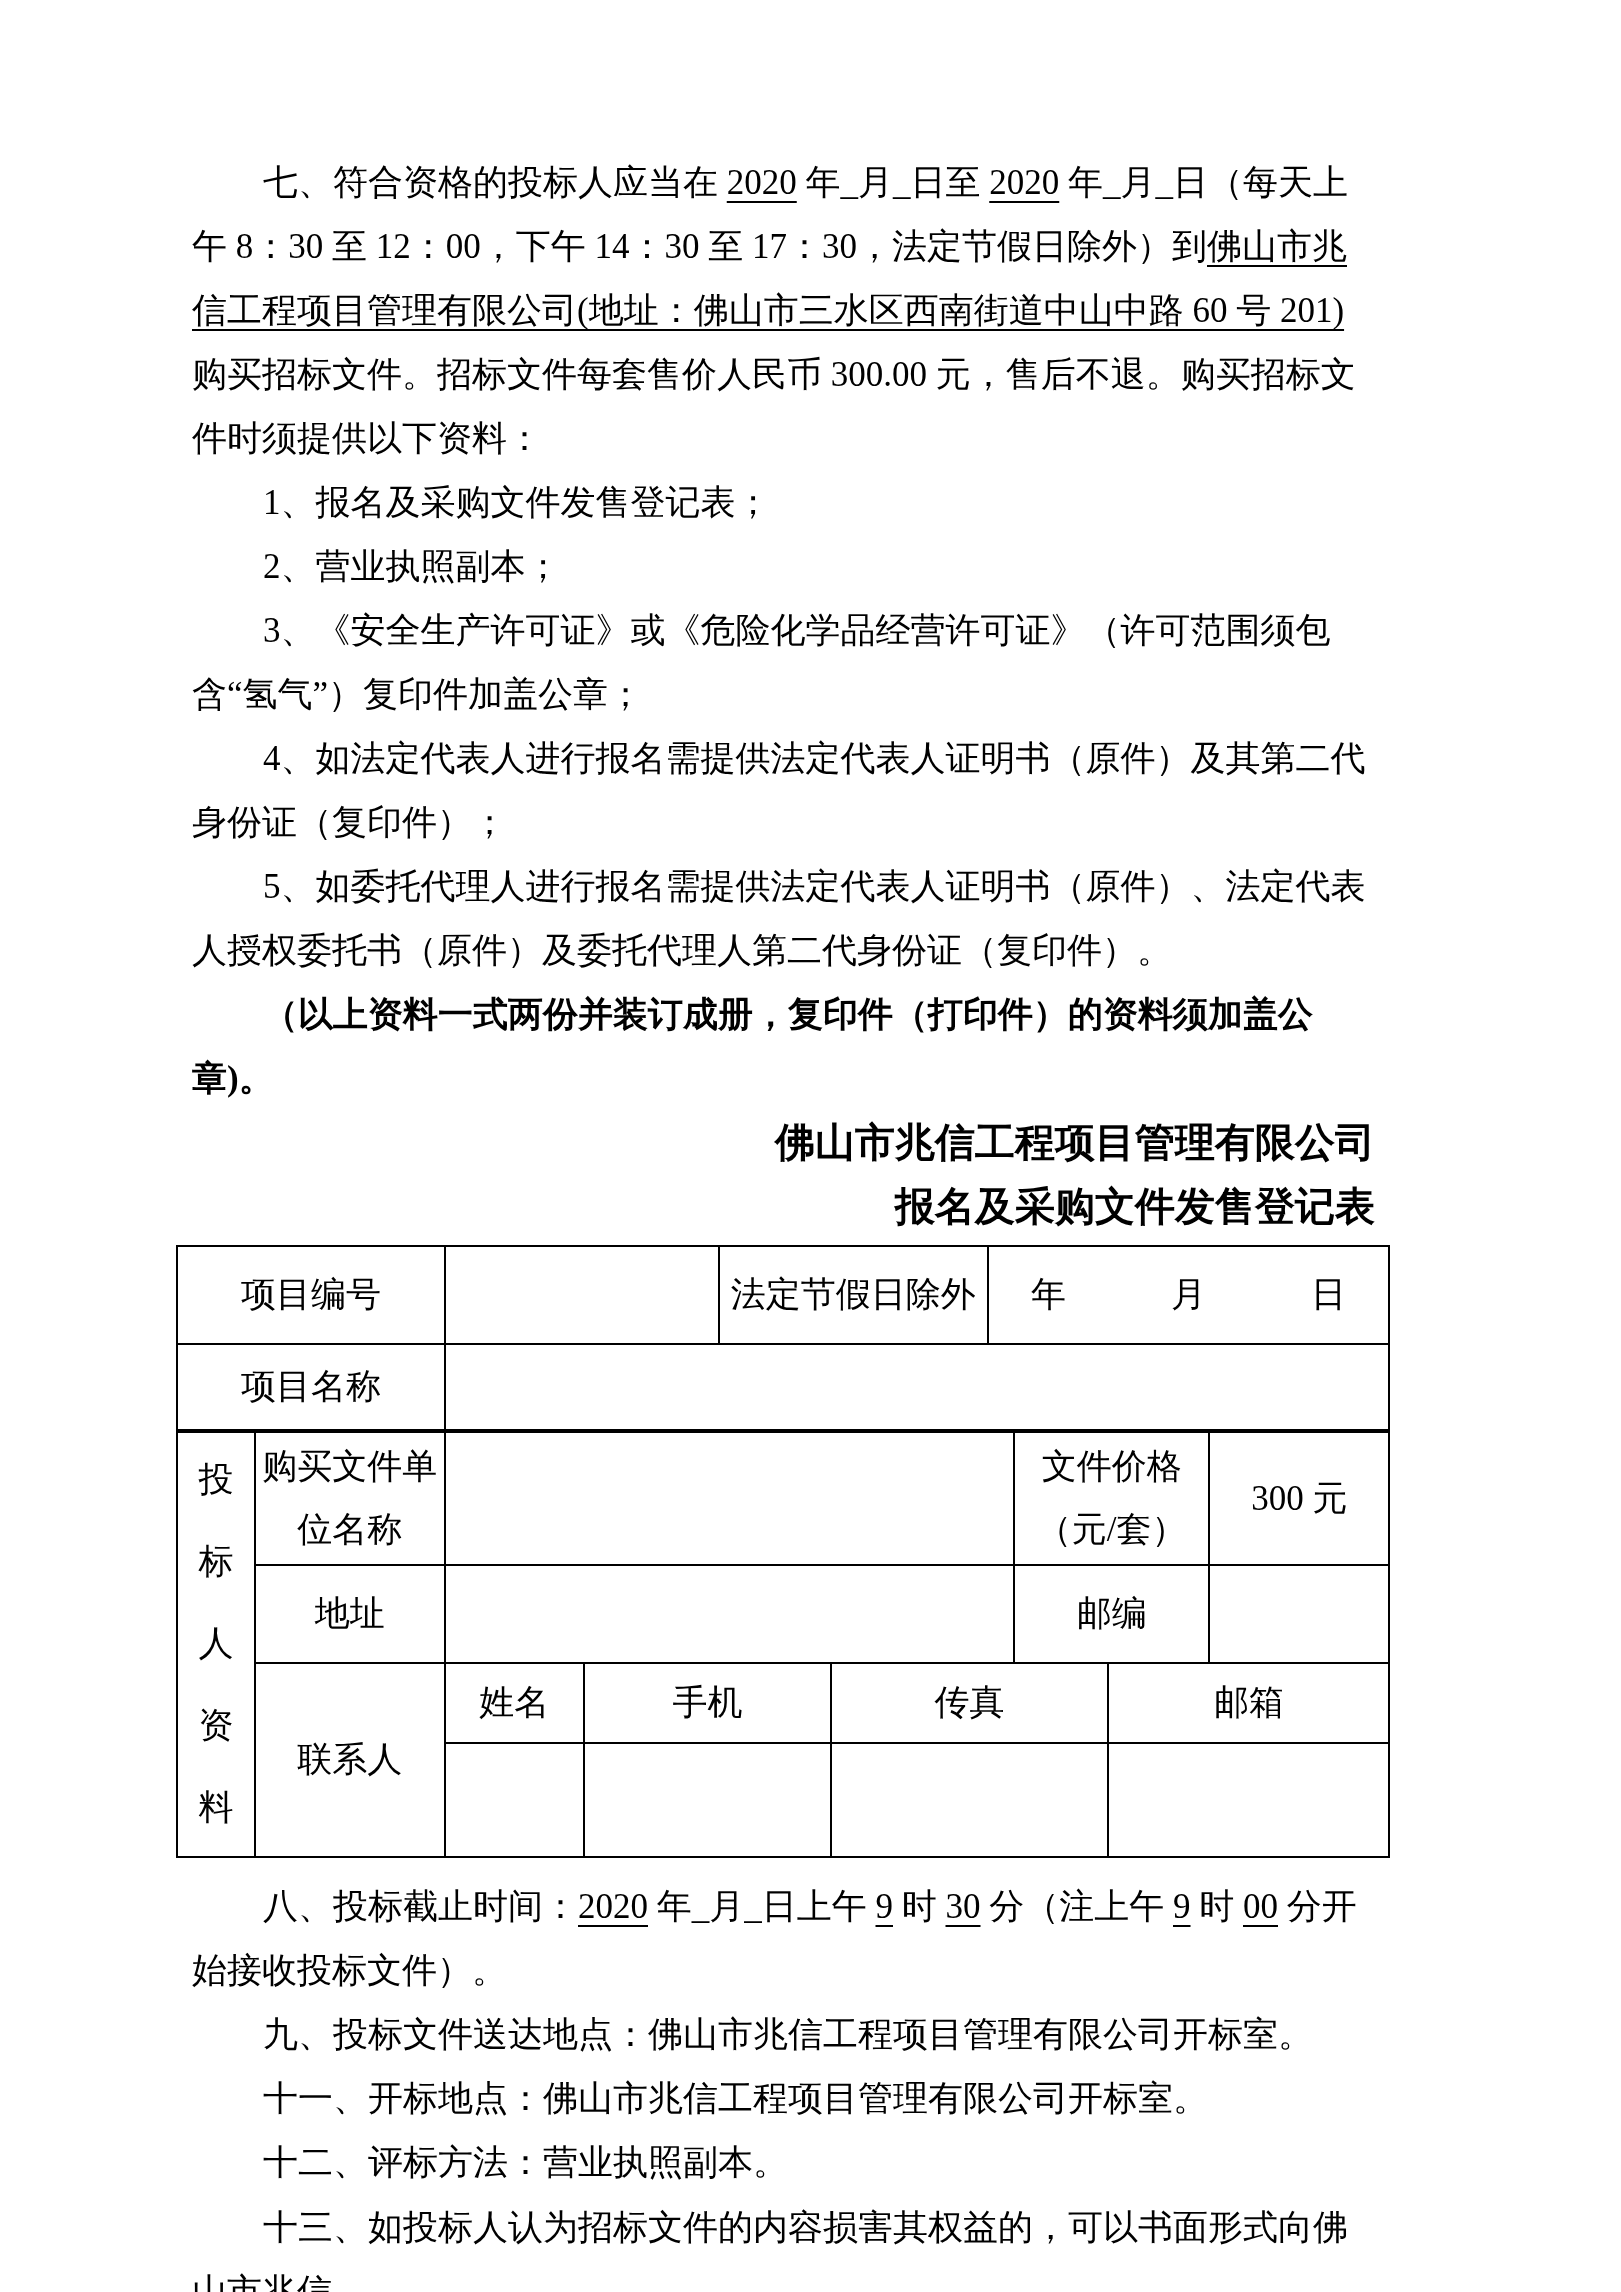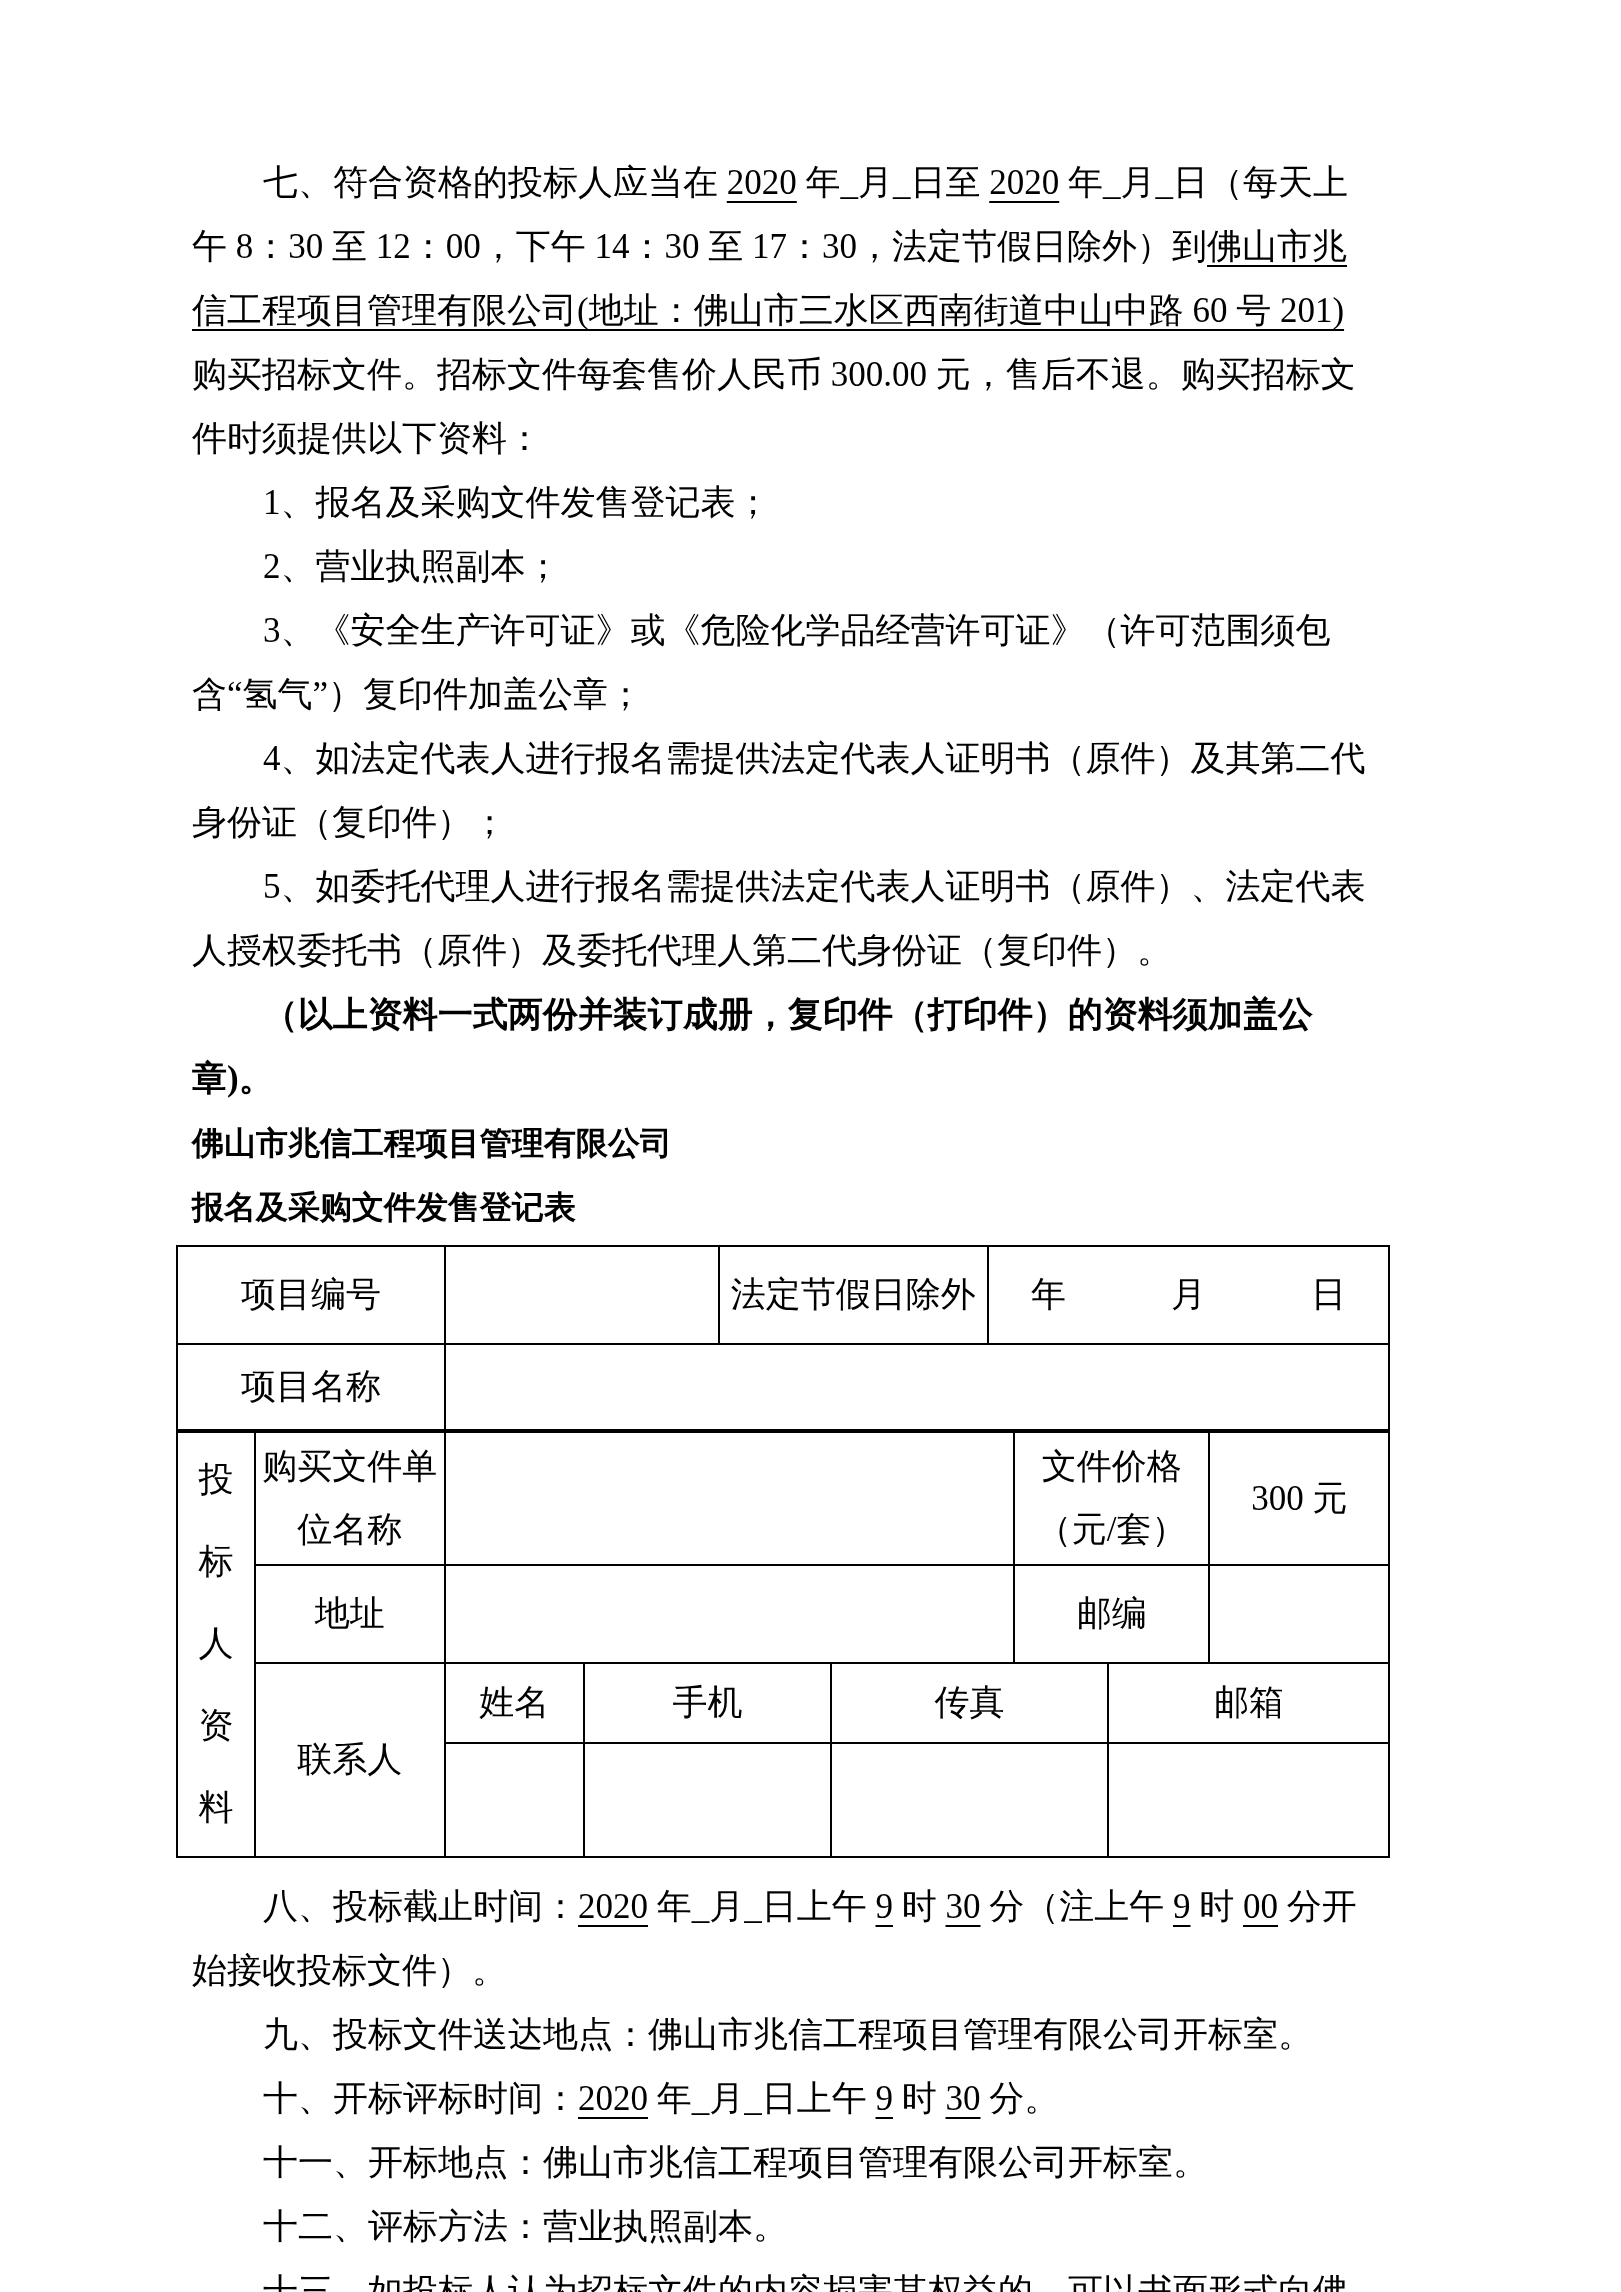--- a/index.html
+++ b/index.html
@@ -24,22 +24,22 @@
   }
   .para.hei{font-family:"Liberation Sans","DejaVu Sans",sans-serif;}
   .para.bold{font-weight:700;}
   .u{
     text-decoration:underline;
     text-decoration-thickness:2px;
     text-underline-offset:6.9px;
   }
   .title{
     margin:0;
-    text-align:left;
-    font-size:32px;
+    text-align:right;
+    font-size:40px;
     font-weight:700;
     line-height:64px;
     text-indent:0;
   }
   table.reg{
     width:calc(100% + 31px);
     margin:5.9px -15.7px 0 -15.7px;
     border-collapse:collapse;
     table-layout:fixed;
   }
@@ -141,19 +141,18 @@
       <td></td>
       <td colspan="2"></td>
       <td colspan="3"></td>
       <td colspan="2"></td>
     </tr>
   </tbody>
     </table>
 
   <p class="para after-table"><span>八、投标截止时间：</span><span class="u">2020</span><span> 年_月_日上午 </span><span class="u">9</span><span> 时 </span><span class="u">30</span><span> 分（注上午 </span><span class="u">9</span><span> 时 </span><span class="u">00</span><span> 分开始接收投标文件）。</span></p>
   <p class="para"><span>九、投标文件送达地点：佛山市兆信工程项目管理有限公司开标室。</span></p>
-  <p class="para"><span>十、开标评标时间：</span><span class="u">2020</span><span> 年_月_日上午 </span><span class="u">9</span><span> 时 </span><span class="u">30</span><span> 分。</span></p>
   <p class="para"><span>十一、开标地点：佛山市兆信工程项目管理有限公司开标室。</span></p>
   <p class="para"><span>十二、评标方法：营业执照副本。</span></p>
   <p class="para hei"><span>十三、如投标人认为招标文件的内容损害其权益的，可以书面形式向佛山市兆信</span></p>
 
 </div>
 
 
 </body></html>

